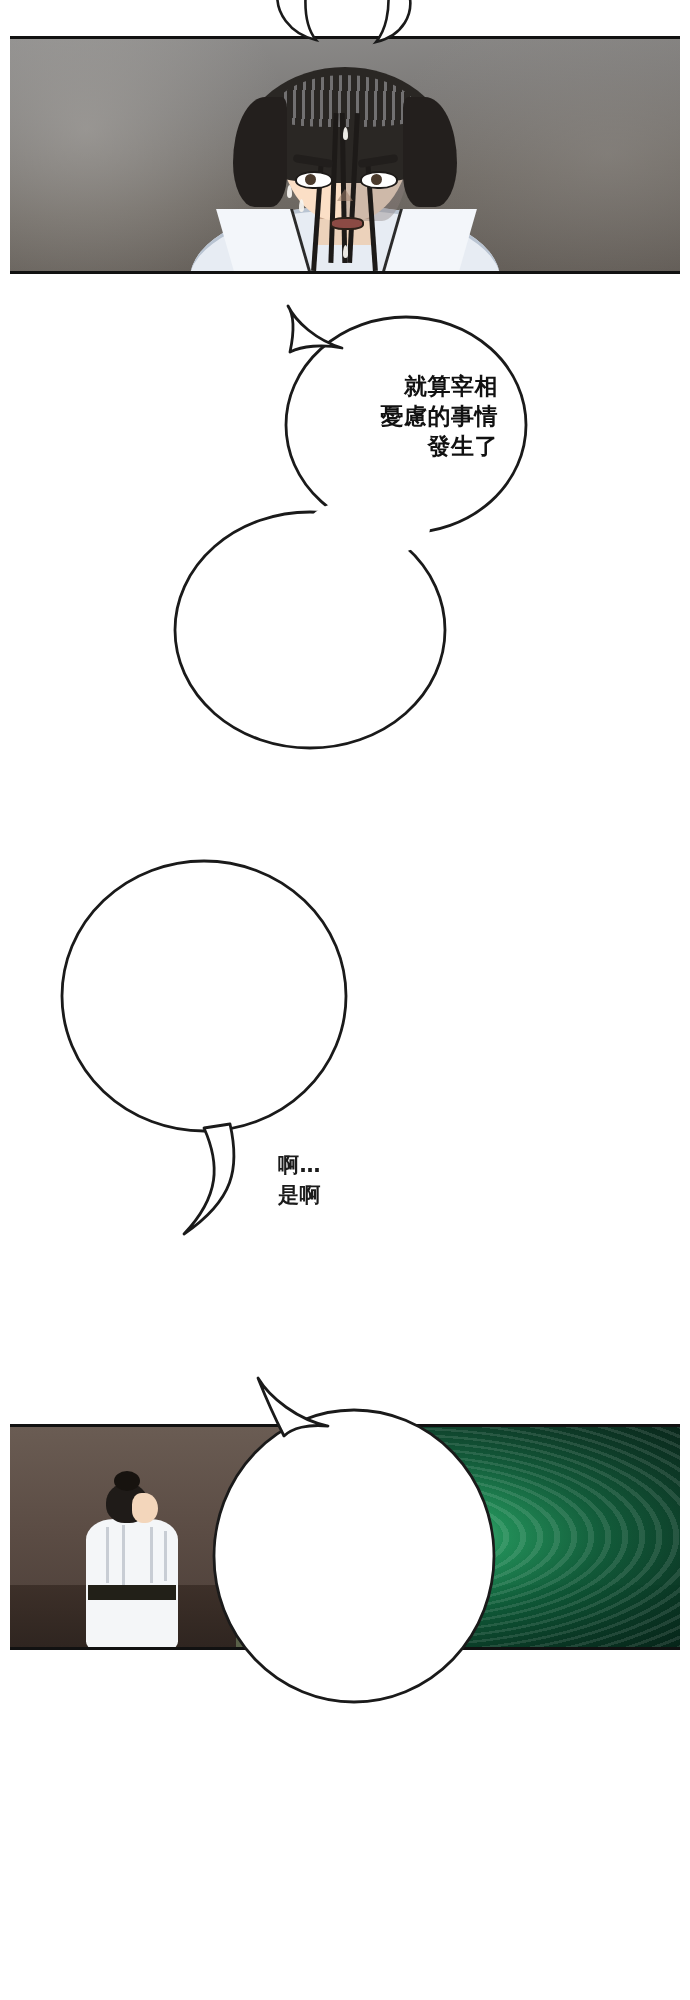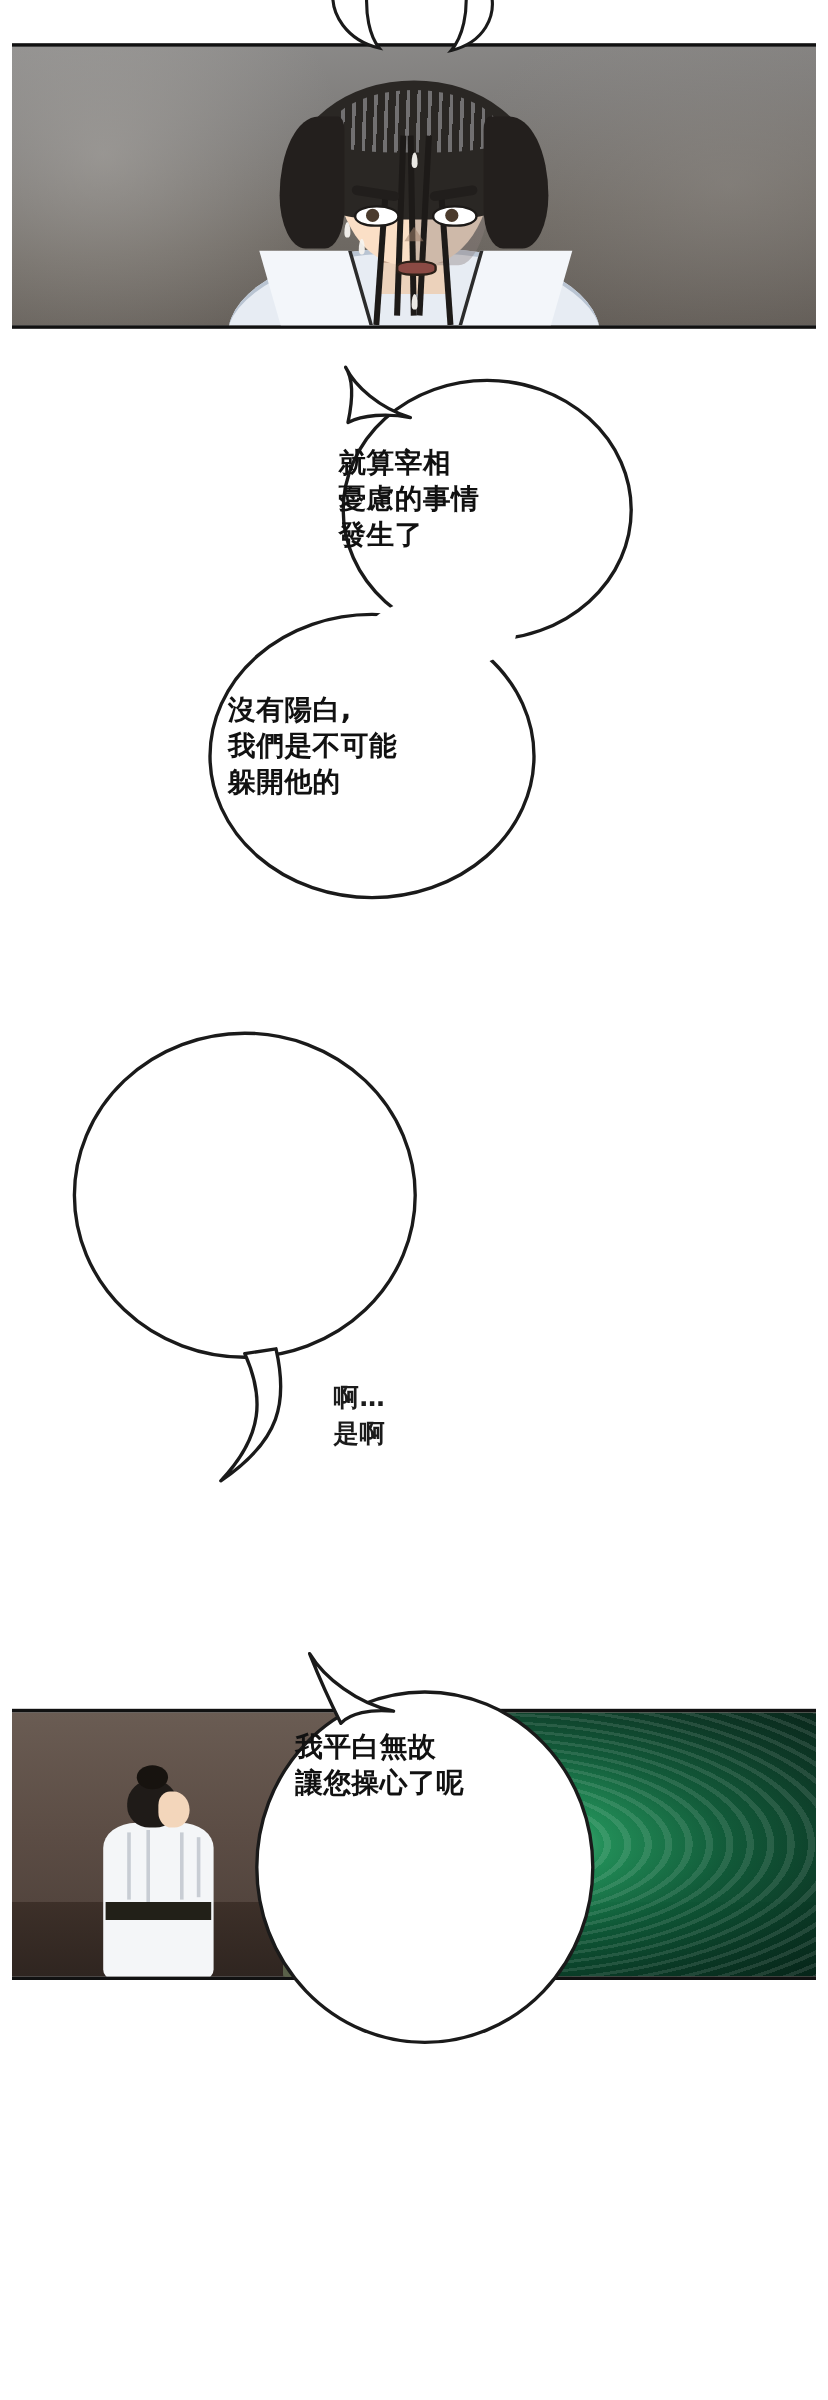--- a/index.html
+++ b/index.html
@@ -329,21 +329,21 @@
   }
 
   
   .bubble-svg {
     position: absolute;
     overflow: visible;
     pointer-events: none;
   }
   .bubble-text {
     position: absolute;
-    text-align: left;
+    text-align: right;
     color: #111;
     font-weight: 700;
     line-height: 1.30;
     letter-spacing: .5px;
     white-space: pre-line;
     font-family: "DejaVu Sans", "Liberation Sans", sans-serif;
   }
   #text-1 { left: 282px; top: 372px; width: 216px; font-size: 23px; }
   #text-2 { left: 190px; top: 578px; width: 216px; font-size: 23px; }
   #text-3 { left:  94px; top: 932px; width: 216px; font-size: 23px; }
@@ -431,23 +431,20 @@
     <path d="M150,218 C185,250 250,240 285,205 C250,252 182,262 150,218 Z" fill="#ffffff"></path>
     <ellipse cx="218" cy="228" rx="62" ry="30" fill="#ffffff"></ellipse>
 
     <path d="M140,52 C146,24 142,12 138,6 C146,22 166,40 192,48 C172,44 152,46 140,52 Z" fill="#ffffff" stroke="#1a1a1a" stroke-width="2.8" stroke-linejoin="round"></path>
   </svg>
 
   <div class="bubble-text" id="text-1">就算宰相
 憂慮的事情
 發生了</div>
 
-  <div class="bubble-text" id="text-2">沒有陽白,
-我們是不可能
-躲開他的</div>
 
   <svg class="bubble-svg" style="left:44px; top:856px;" width="330" height="330" viewBox="0 0 330 330">
     <ellipse cx="160" cy="140" rx="142" ry="135" fill="#ffffff" stroke="#1a1a1a" stroke-width="2.8"></ellipse>
 
     <path d="M186,268 C196,312 190,344 140,378 C176,340 176,308 160,272 Z" fill="#ffffff" stroke="#1a1a1a" stroke-width="2.8" stroke-linejoin="round"></path>
   </svg>
 
 
   <div class="panel" id="panel-bottom">
     <div class="b-floor"></div>
@@ -478,16 +475,14 @@
 
   <div class="panel-caption" id="caption-1">啊…
   是啊</div>
 
   <svg class="bubble-svg" style="left:206px; top:1376px;" width="320" height="330" viewBox="0 0 320 330">
     <ellipse cx="148" cy="180" rx="140" ry="146" fill="#ffffff" stroke="#1a1a1a" stroke-width="2.8"></ellipse>
 
     <path d="M78,60 C62,28 56,12 52,2 C64,22 92,44 122,50 C102,48 86,52 78,60 Z" fill="#ffffff" stroke="#1a1a1a" stroke-width="2.8" stroke-linejoin="round"></path>
   </svg>
 
-  <div class="bubble-text" id="text-4">我平白無故
-讓您操心了呢</div>
 
 </div>
 
 </body></html>

